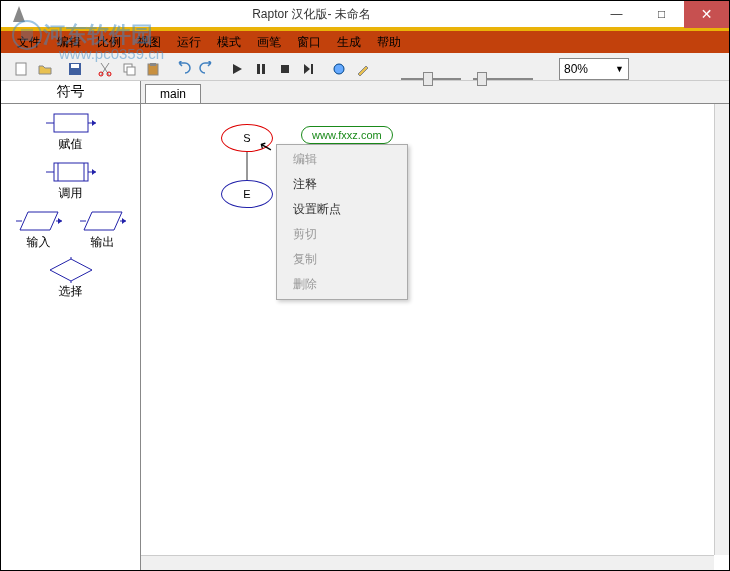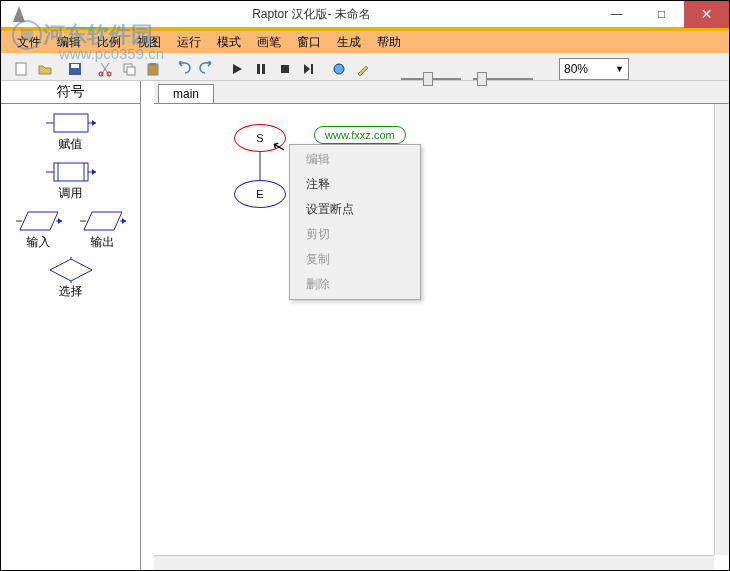--- a/index.html
+++ b/index.html
@@ -5,31 +5,31 @@
 * { margin: 0; padding: 0; box-sizing: border-box; font-family: "Microsoft YaHei", SimSun, sans-serif; }
 body { background: #fff; width: 730px; height: 571px; overflow: hidden; border: 1px solid #000; position: relative; }
 .titlebar { height: 30px; background: #fff; display: flex; align-items: center; border-bottom: 4px solid #eab308; }
 .titlebar-icon { width: 20px; height: 20px; margin-left: 8px; }
 .titlebar-title { flex: 1; text-align: center; font-size: 12px; color: #333; }
 .titlebar-btns { display: flex; }
 .titlebar-btn { width: 45px; height: 28px; display: flex; align-items: center; justify-content: center; font-size: 12px; }
 .titlebar-btn.min { color: #333; }
 .titlebar-btn.max { color: #333; }
 .titlebar-btn.close { background: #c75050; color: #fff; font-size: 14px; }
-.menubar { height: 22px; background: #fdba74; display: flex; align-items: center; padding-left: 8px; font-size: 12px; }
+.menubar { height: 22px; background: #c2410c; display: flex; align-items: center; padding-left: 8px; font-size: 12px; }
 .menubar-item { padding: 0 8px; cursor: pointer; }
 .toolbar { height: 28px; background: #f0f0f0; display: flex; align-items: flex-end; padding: 0 8px; border-bottom: 1px solid #ccc; }
 .tb-btn { width: 22px; height: 22px; display: flex; align-items: center; justify-content: center; margin: 0 1px; cursor: pointer; }
 .tb-sep { width: 6px; }
 .slider-wrap { display: flex; align-items: center; margin-left: 20px; }
 .slider-track { width: 60px; height: 2px; background: #888; position: relative; margin: 0 6px; }
 .slider-thumb { position: absolute; top: -6px; width: 10px; height: 14px; background: #e8e8e8; border: 1px solid #888; }
 .zoom-sel { margin-left: 20px; width: 70px; height: 22px; font-size: 12px; border: 1px solid #888; background: #fff; display: flex; align-items: center; padding: 0 4px; }
 .zoom-sel .arrow { margin-left: auto; font-size: 9px; }
-.main { display: flex; height: calc(100% - 30px - 22px - 28px); gap: 13px; }
+.main { display: flex; height: calc(100% - 30px - 22px - 28px); }
 .sidebar { width: 140px; border-right: 1px solid #888; display: flex; flex-direction: column; }
 .sidebar-title { text-align: center; font-size: 14px; padding: 2px 0; border-bottom: 1px solid #888; }
 .symbols { flex: 1; display: flex; flex-direction: column; align-items: center; padding-top: 6px; }
 .sym { display: flex; flex-direction: column; align-items: center; margin-bottom: 6px; font-size: 12px; }
 .sym-row { display: flex; gap: 18px; }
 .canvas-area { flex: 1; display: flex; flex-direction: column; }
 .tabs { height: 22px; display: flex; align-items: flex-end; padding-left: 4px; background: #f0f0f0; }
 .tab { padding: 2px 14px; font-size: 12px; background: #fff; border: 1px solid #888; border-bottom: none; }
 .canvas { flex: 1; background: #fff; position: relative; border-top: 1px solid #888; }
 .start-node { position: absolute; left: 80px; top: 20px; width: 52px; height: 28px; border: 1px solid #d00; border-radius: 50%; display: flex; align-items: center; justify-content: center; font-size: 11px; }

